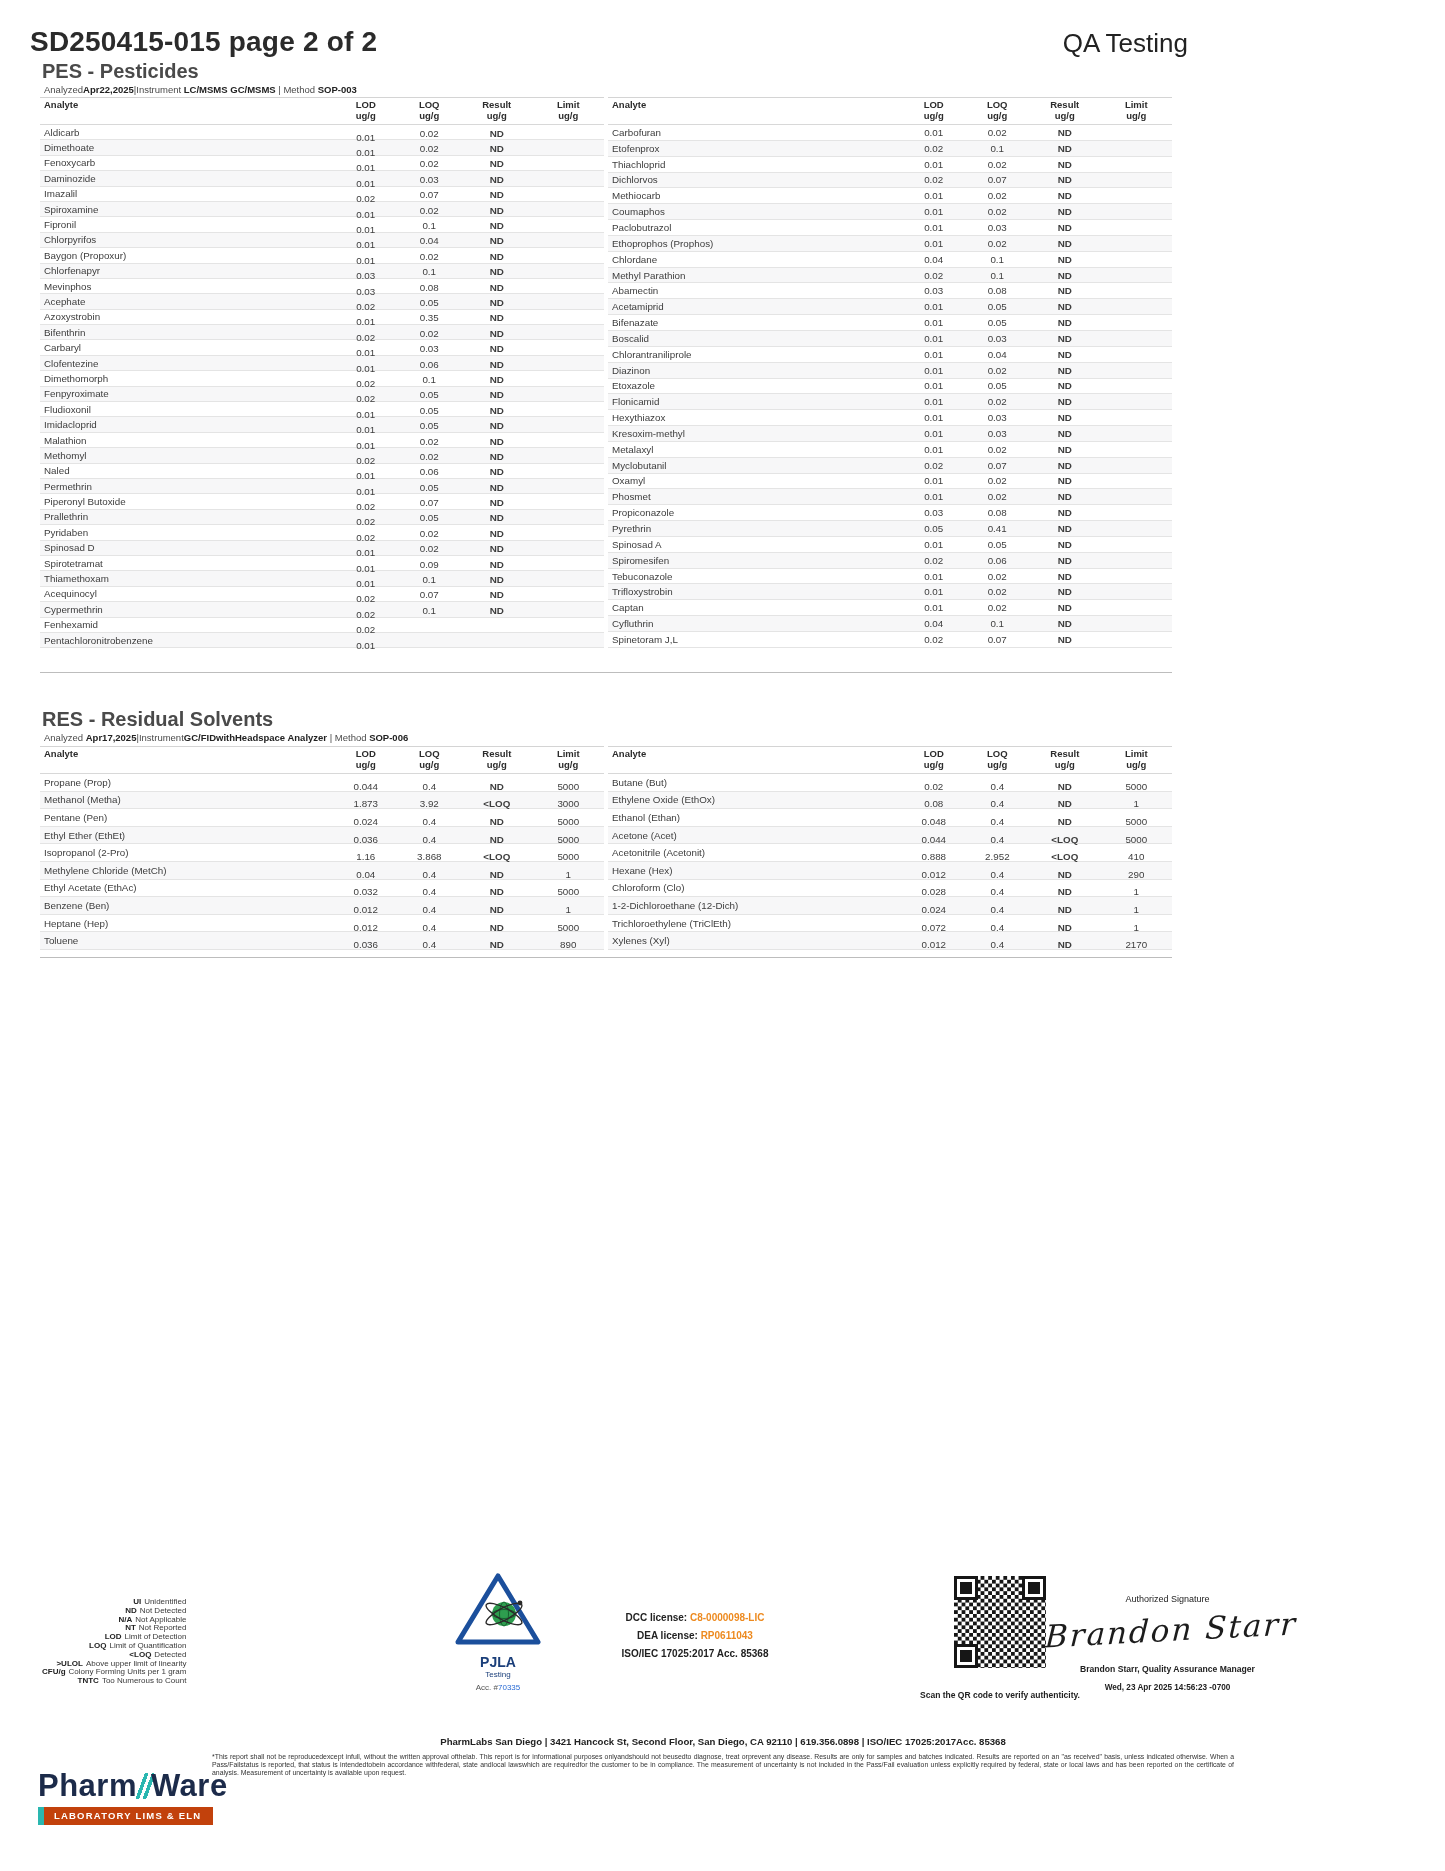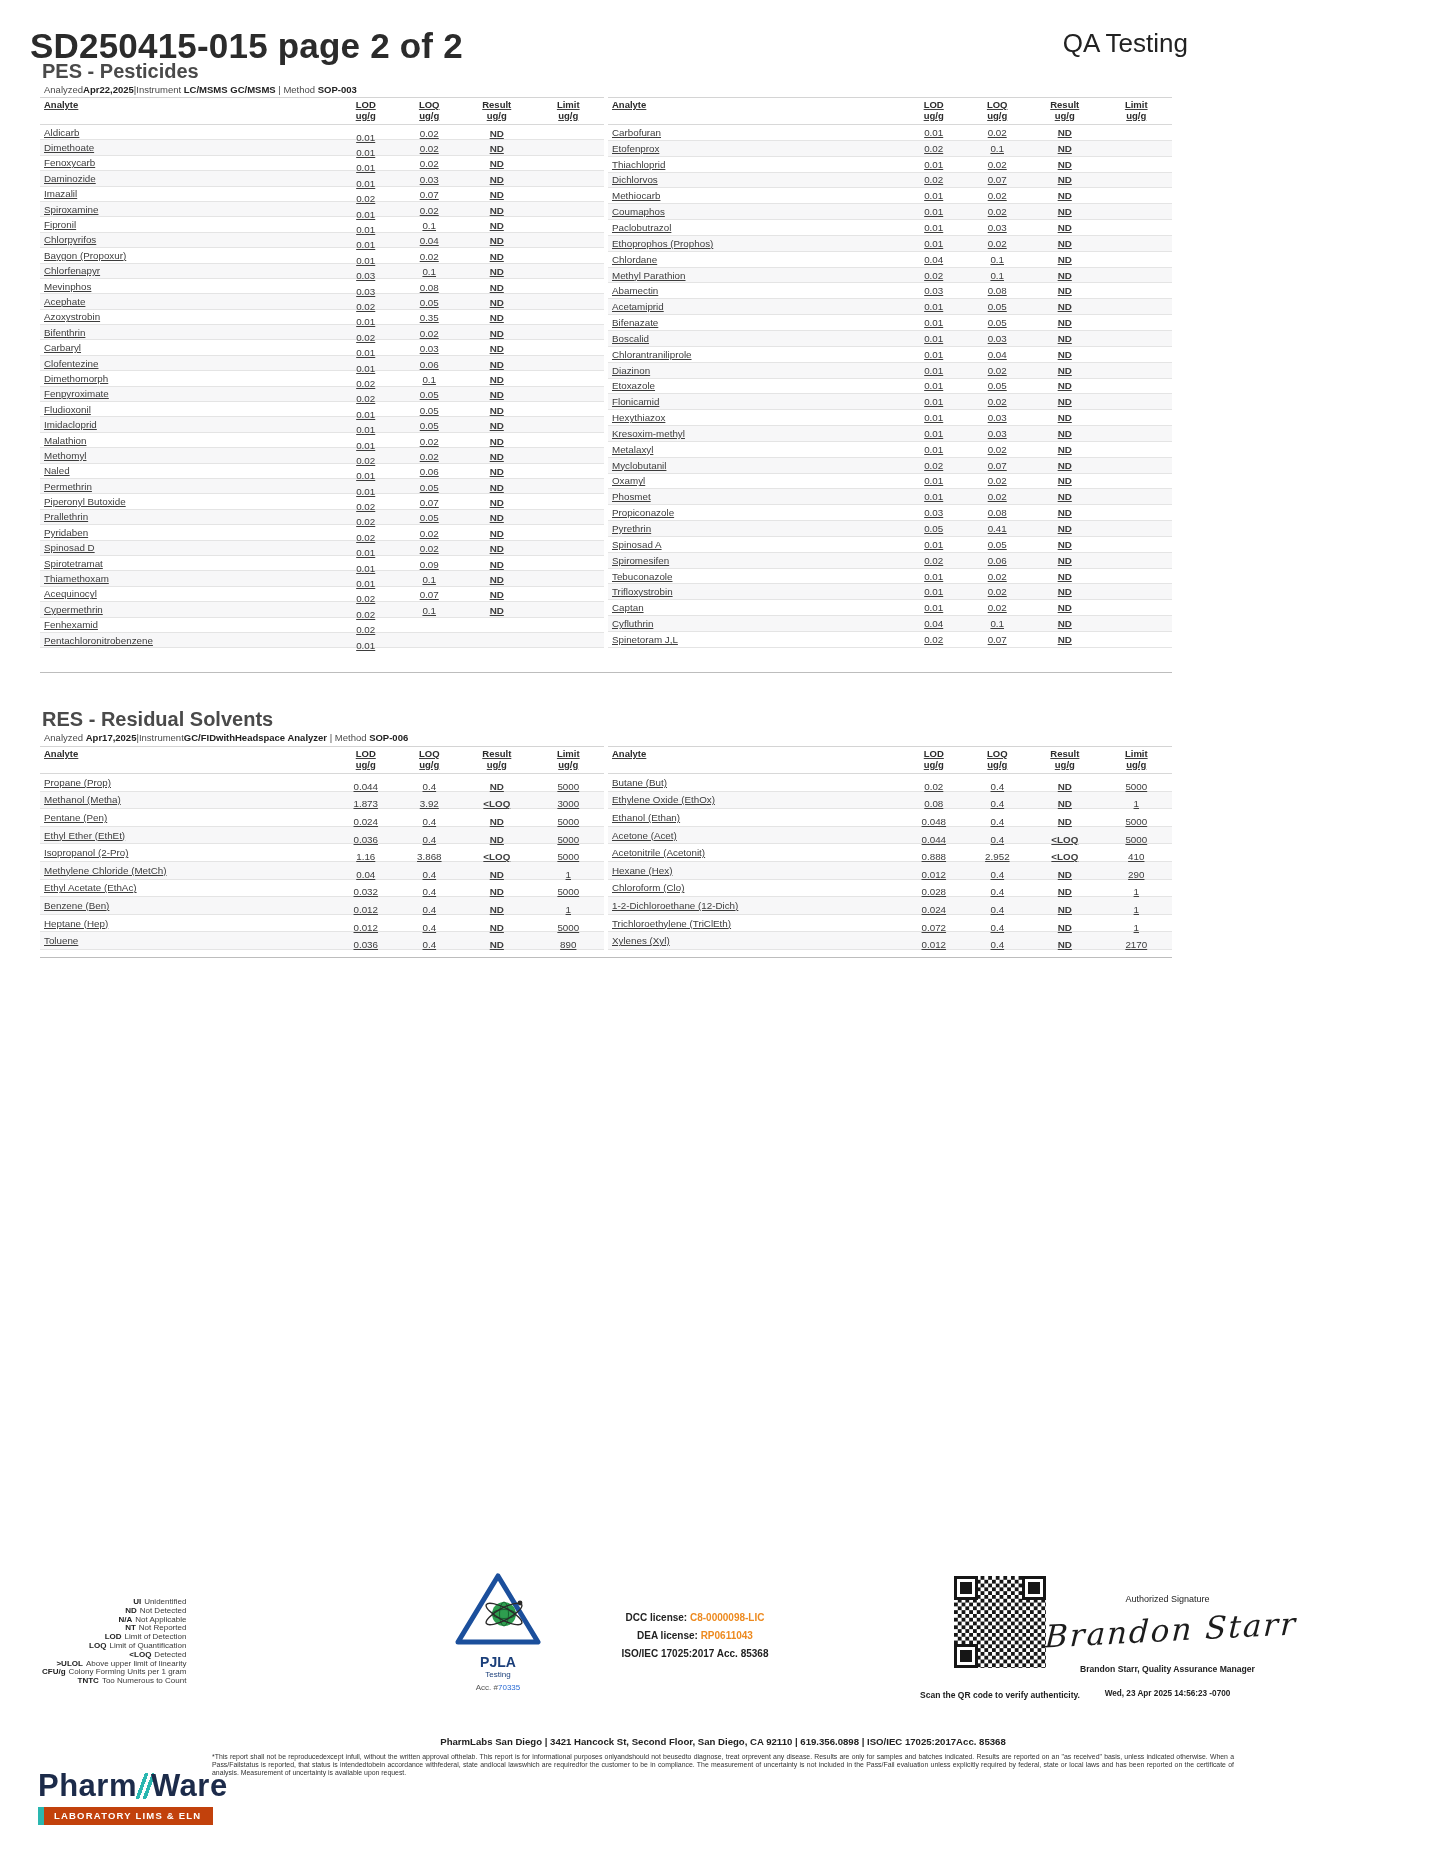--- a/index.html
+++ b/index.html
@@ -1,25 +1,25 @@
 <!DOCTYPE html>
 <html><head>
 <meta charset="utf-8">
 <style>
   html,body{margin:0;padding:0;background:#ffffff;}
   body{width:1445px;height:1871px;position:relative;font-family:"Liberation Sans",sans-serif;color:#3d3d3d;overflow:hidden;}
   
-  #report-title{position:absolute;left:30px;top:26px;font-size:35px;font-weight:700;color:#2b2b2b;letter-spacing:.2px;}
+  #report-title{position:absolute;left:30px;top:26px;font-size:28px;font-weight:700;color:#2b2b2b;letter-spacing:.2px;}
   #qa-corner{position:absolute;right:257px;top:28px;font-size:26px;font-weight:500;color:#222;}
   
   .sec-title{position:absolute;left:42px;font-size:20px;font-weight:700;color:#4a4a4a;}
   .sec-meta{position:absolute;left:44px;font-size:9.5px;color:#4a4a4a;}
   .sec-meta b{color:#222;}
   
-  .tbl-wrap{position:absolute;left:40px;width:1132px;display:flex;gap:4px;text-decoration:underline;}
+  .tbl-wrap{position:absolute;left:40px;width:1132px;display:flex;gap:4px;}
   table.coa{flex:1;border-collapse:collapse;table-layout:fixed;font-size:9.8px;}
   table.coa th{font-weight:700;color:#2c2c2c;font-size:9.5px;line-height:10.5px;padding:2px 0 3px 0;vertical-align:top;}
   table.coa thead tr{border-top:1px solid #d4d4d4;border-bottom:1px solid #d8d8d8;}
   table.coa td{padding:0 0;color:#3d3d3d;white-space:nowrap;overflow:hidden;}
   table.coa tbody tr{border-bottom:1px solid #e4e4e4;}
   table.coa tbody tr:nth-child(even){background:#f7f7f8;}
   .c-an{text-align:left;padding-left:4px !important;width:292px;}
   .c-num{text-align:center;width:64px;}
   .c-res{width:72px;}
   .c-lim{width:72px;}
@@ -50,21 +50,21 @@
   #qr-block{position:absolute;left:905px;top:1576px;width:190px;text-align:center;}
   .qr{position:relative;width:92px;height:92px;margin:0 auto;background:repeating-conic-gradient(#161616 0% 25%,#ffffff 0% 50%);background-size:7.6px 7.6px;outline:5px solid #fff;}
   .qr-finder{position:absolute;width:24px;height:24px;background:#fff;border:3.5px solid #161616;box-sizing:border-box;}
   .qr-finder i{position:absolute;inset:3px;background:#161616;display:block;}
   .qr-finder.tl{left:0;top:0;} .qr-finder.tr{right:0;top:0;} .qr-finder.bl{left:0;bottom:0;}
   .qr-caption{margin-top:22px;font-size:8.5px;font-weight:700;color:#222;}
   #sig-block{position:absolute;left:1045px;top:1594px;width:245px;text-align:center;}
   .sig-label{font-size:9px;color:#222;font-weight:500;}
   .sig-script{margin-top:8px;font-family:"DejaVu Serif",serif;font-style:italic;font-size:31px;color:#1c1c1c;transform:rotate(-3deg) skewX(-6deg);letter-spacing:2px;white-space:nowrap;}
   .sig-name{margin-top:16px;font-size:8.6px;font-weight:700;color:#222;}
-  .sig-date{font-size:8.2px;font-weight:700;color:#222;margin-top:15px;}
+  .sig-date{font-size:8.2px;font-weight:700;color:#222;margin-top:9px;}
   #address-line{position:absolute;left:212px;top:1736px;width:1022px;text-align:center;font-size:9.6px;font-weight:700;color:#222;}
   #disclaimer{position:absolute;left:212px;top:1753px;width:1022px;font-size:6.9px;line-height:8.2px;color:#333;text-align:justify;}
   #brand{position:absolute;left:38px;top:1768px;}
   .brand-row{font-size:31px;font-weight:700;color:#1c2b4a;letter-spacing:.5px;display:flex;align-items:baseline;}
   .b-mark{display:inline-block;width:18px;height:26px;align-self:center;margin:0 -3px 0 -1px;background:linear-gradient(110deg,transparent 32%,#2ab7b0 32% 46%,transparent 46% 58%,#2ab7b0 58% 72%,transparent 72%);}
   .b-bar{margin-top:3px;background:#c2410c;color:#fff;font-size:9.5px;font-weight:700;letter-spacing:1.2px;padding:3px 12px 4px 10px;width:fit-content;border-left:6px solid #2ab7b0;}
 </style>
 </head>
 <body>
 

